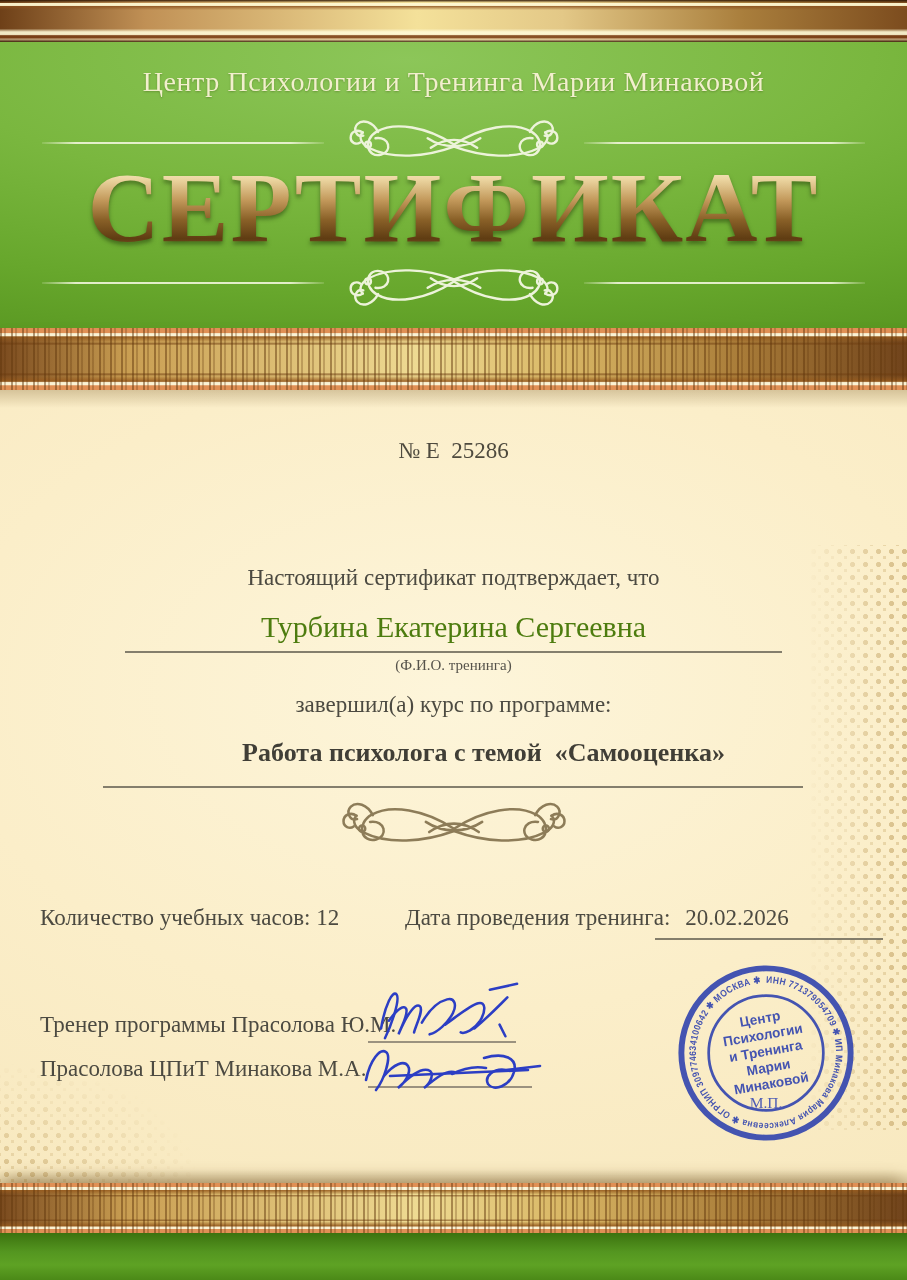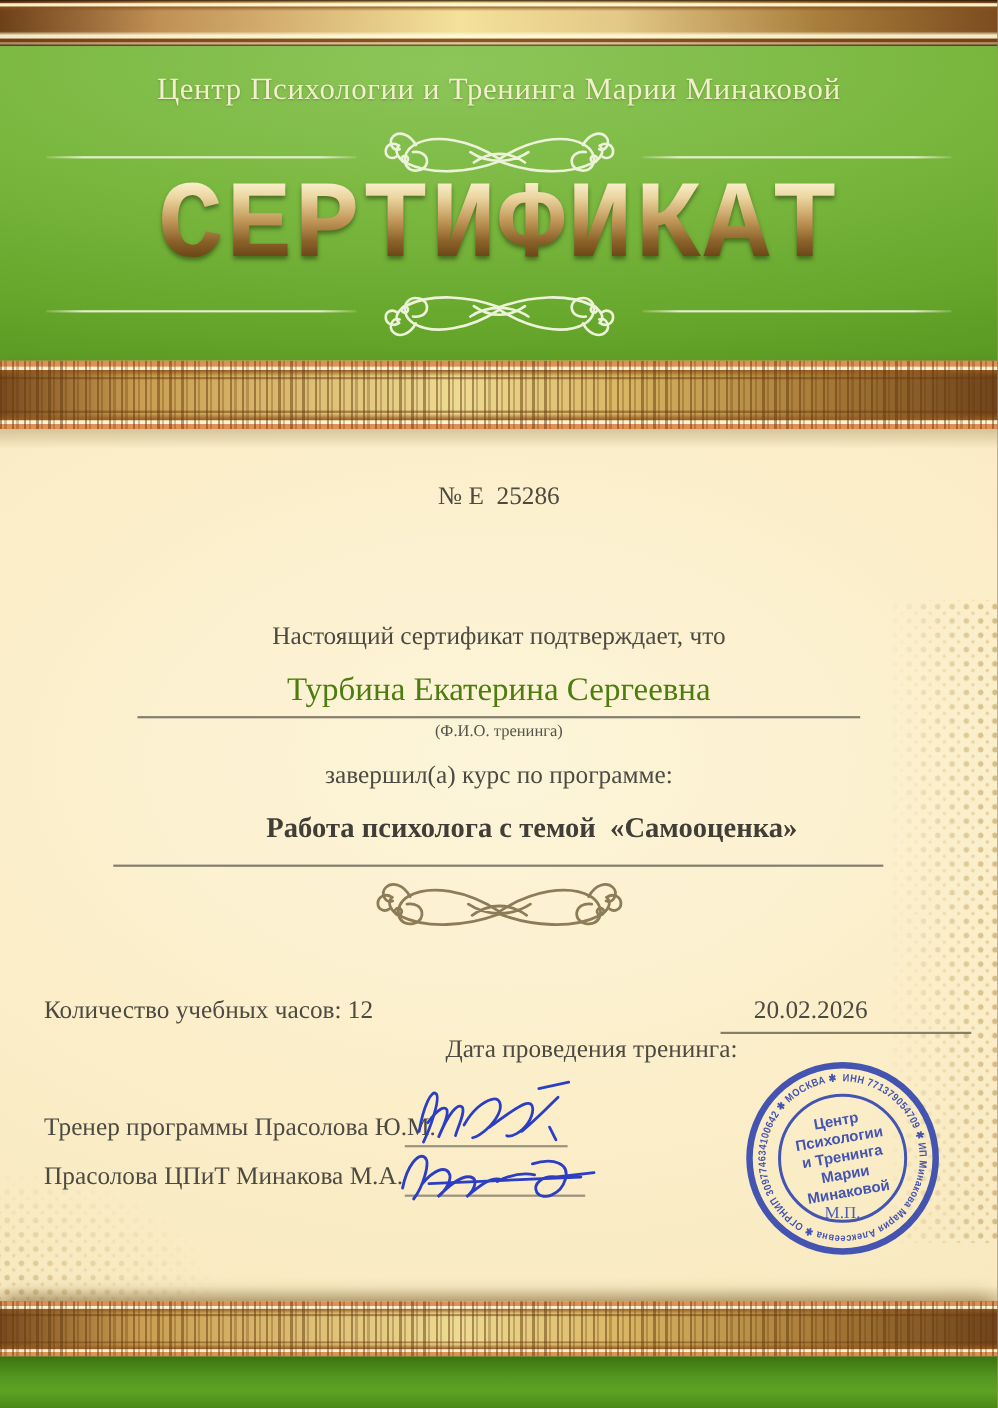--- a/index.html
+++ b/index.html
@@ -36,21 +36,20 @@
   .rule-bottom{top:254px;}
   .rule-row .line{flex:1;height:2px;background:linear-gradient(90deg,rgba(240,245,218,.15),rgba(240,245,218,.9) 12%,rgba(240,245,218,.9) 88%,rgba(240,245,218,.15));}
   .rule-row svg{width:252px;height:58px;margin:0 4px;flex:0 0 auto;}
   .rule-bottom svg{transform:scaleY(-1);}
   .main-title{
     position:absolute;top:160px;left:0;width:100%;text-align:center;
     font-weight:bold;font-size:100px;line-height:96px;letter-spacing:2px;
     background:linear-gradient(180deg,#fdf6d8 2%,#ecd6a1 20%,#c2985a 42%,#8a6128 62%,#5f3c12 82%,#8a6334 97%);
     -webkit-background-clip:text;background-clip:text;color:transparent;
     filter:drop-shadow(0 3px 2px rgba(25,45,5,.5));
-    font-family:Liberation Mono, monospace;
   }
   
   .band-ornate{
     position:absolute;left:0;right:0;
     background:
       repeating-linear-gradient(90deg,rgba(96,54,12,.48) 0 2px,rgba(96,54,12,0) 2px 4px,rgba(96,54,12,.28) 4px 6px,rgba(96,54,12,0) 6px 11px),
       linear-gradient(180deg,
         #e09055 0%,#e09055 8%,#faf2d4 9%,#faf2d4 13%,
         rgba(150,90,30,.9) 14%,rgba(150,90,30,0) 23%,
         rgba(110,60,15,.5) 24%,rgba(110,60,15,.5) 26%,rgba(110,60,15,0) 28%,
@@ -93,21 +92,21 @@
   .name{top:610px;font-size:30px;color:#4d7c0f;}
   .fio{top:657px;font-size:15px;color:#56534b;}
   .completed{top:692px;font-size:23px;}
   .course{top:738px;font-size:26px;font-weight:bold;color:#403e36;white-space:pre;padding-left:30px;}
   .uline{position:absolute;height:2px;background:#6f6a5a;opacity:.85;}
   .name-line{left:125px;width:657px;top:651px;}
   .course-line{left:103px;width:700px;top:786px;}
   .flourish-body{position:absolute;top:796px;left:50%;transform:translateX(-50%);
     width:312px;height:62px;color:#8d7c58;}
   .hours{left:40px;top:905px;font-size:23px;text-align:center;}
-  .date-label{left:405px;top:905px;font-size:23px;margin-top:36px;}
+  .date-label{left:405px;top:905px;font-size:23px;}
   .date-value{left:624px;width:226px;top:905px;text-align:center;font-size:23px;}
   .date-line{left:655px;width:228px;top:938px;}
   .trainer{left:40px;top:1012px;font-size:23px;}
   .director{left:40px;top:1056px;font-size:23px;}
   .sig-line-1{left:368px;width:148px;top:1041px;background:#8a8172;}
   .sig-line-2{left:368px;width:164px;top:1086px;background:#8a8172;}
   .sig{position:absolute;}
   .sig svg{display:block;width:100%;height:100%;}
   .sig-1{left:372px;top:978px;width:158px;height:68px;}
   .sig-2{left:356px;top:1040px;width:192px;height:54px;}

